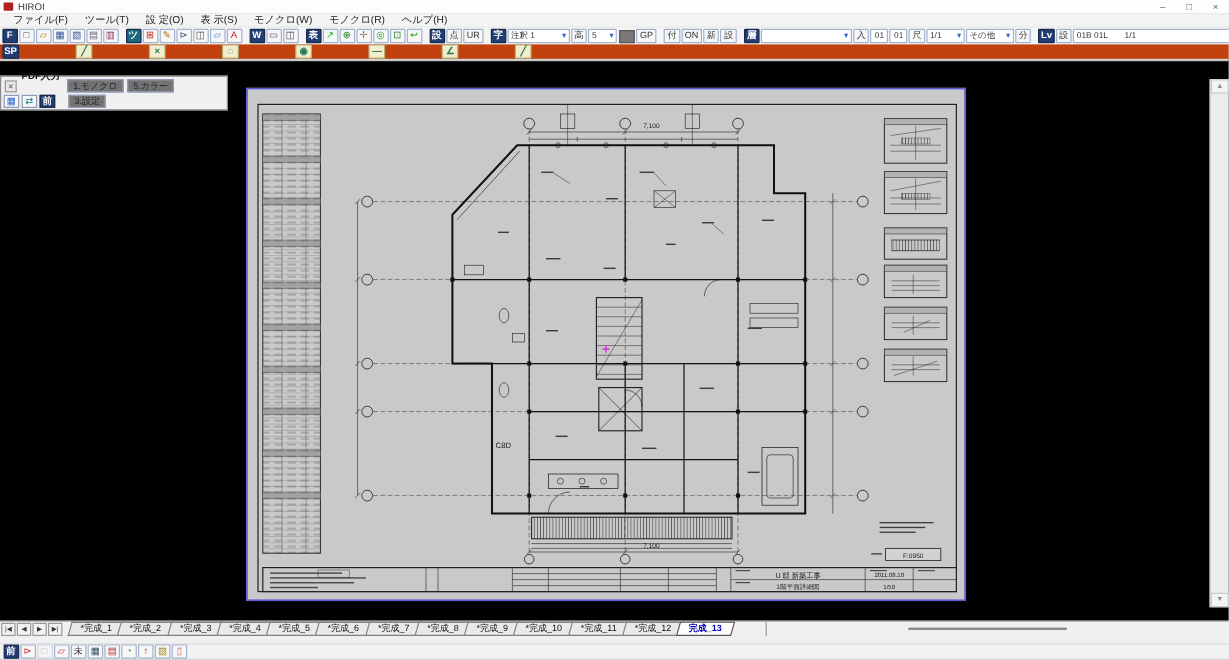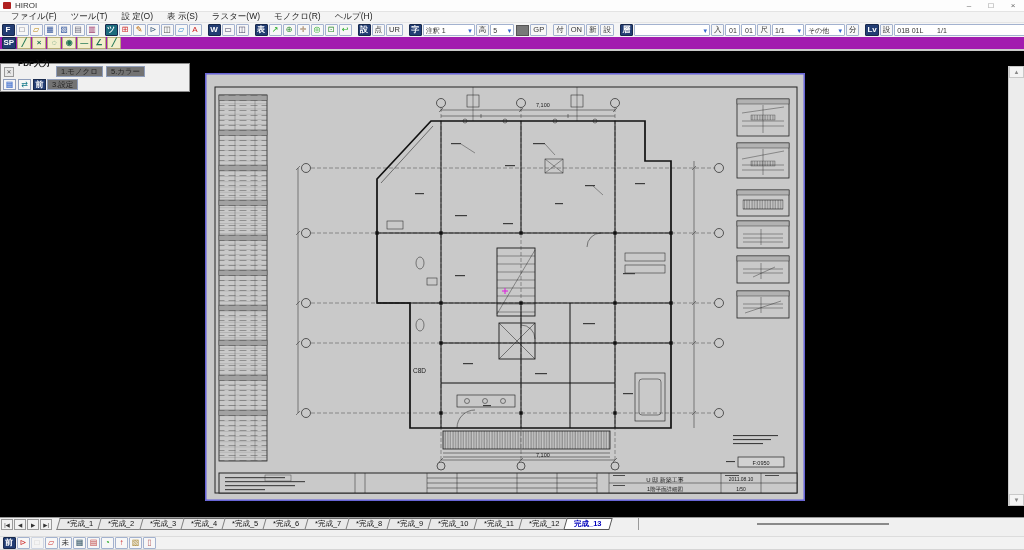--- a/index.html
+++ b/index.html
@@ -6,21 +6,21 @@
     font-family:"Liberation Sans",sans-serif;background:#f0f0f0;}
   *{box-sizing:border-box;}
   .titlebar{height:12px;background:#fdfdfd;display:flex;align-items:center;border-bottom:1px solid #e3e3e3;}
   .appicon{width:8px;height:7px;background:#b02020;margin:0 4px 0 3px;border-radius:1px;}
   .apptitle{font-size:8px;color:#333;}
   .wctrl{margin-left:auto;display:flex;}
   .wbtn{width:22px;height:11px;font-size:8px;color:#666;display:flex;align-items:center;justify-content:center;}
   .menubar{height:11px;background:#f4f4f4;display:flex;align-items:center;padding-left:4px;border-bottom:1px solid #e6e6e6;}
   .menu-item{font-size:8.5px;color:#222;padding:0 7px;white-space:nowrap;}
   .toolbar{height:14px;background:#f5f5f5;display:flex;align-items:center;padding:0 1px;white-space:nowrap;overflow:hidden;}
-  .toolbar2{height:13px;background:#a21caf;display:flex;align-items:center;padding:0 1px;border-bottom:1px solid #cfcfcf;}
+  .toolbar2{height:13px;background:#c2410c;display:flex;align-items:center;padding:0 1px;border-bottom:1px solid #cfcfcf;gap:46px;}
   .tb-icon,.tb-btn,.tb-navy,.tb-drop,.tb-field,.tb-snap{display:inline-flex;align-items:center;justify-content:center;
      height:12px;min-width:13px;padding:0 1px;margin:0 .5px;background:#f7f7f7;border:1px solid #a3b2cf;
      border-radius:1px;font-size:8px;line-height:1;color:#333;flex:none;}
   .tb-btn{font-size:7.5px;padding:0 2px;}
   .tb-navy{background:#223d73;color:#fff;font-weight:bold;border-color:#18294d;}
   .tb-drop{background:#fff;justify-content:flex-start;font-size:7px;padding:0 2px;overflow:hidden;}
   .tb-drop::after{content:"▾";color:#36c;font-size:7px;margin-left:auto;}
   .tb-field{background:#fff;font-size:7px;}
   .tb-swatch{width:13px;height:11px;background:#787878;border:1px solid #555;margin:0 1px;flex:none;}
   .tb-gap{width:5px;border:none;background:transparent;flex:none;}
@@ -76,21 +76,21 @@
     <div class="wbtn">□</div>
     <div class="wbtn">×</div>
   </div>
 </div>
 
 <div class="menubar">
     <span class="menu-item">ファイル(F)</span>
     <span class="menu-item">ツール(T)</span>
     <span class="menu-item">設 定(O)</span>
     <span class="menu-item">表 示(S)</span>
-    <span class="menu-item">ラスター(W)</span>
+    <span class="menu-item">モノクロ(W)</span>
     <span class="menu-item">モノクロ(R)</span>
     <span class="menu-item">ヘルプ(H)</span>
   </div>
 
 <div class="toolbar">
     <span class="tb-navy">F</span>
     <span class="tb-icon" style="color: rgb(85, 85, 102);">□</span>
     <span class="tb-icon" style="color: rgb(184, 134, 11);">▱</span>
     <span class="tb-icon" style="color: rgb(53, 88, 158);">▦</span>
     <span class="tb-icon" style="color: rgb(53, 88, 158);">▧</span>
@@ -373,21 +373,21 @@
     <div class="pdfrow">
       <div class="pdfclose">✕</div>
       <div class="pdftitle">PDF入力</div>
       <div class="pbtn">1.モノクロ</div>
       <div class="pbtn">5.カラー</div>
     </div>
     <div class="pdfrow">
       <div class="pico" style="color:#36c">▦</div>
       <div class="pico" style="color:#178">⇄</div>
       <div class="pico" style="background:#223d73;color:#fff;font-weight:bold;border-color:#18294d">前</div>
-      <div class="pbtn" style="">3.設定</div>
+      <div class="pbtn" style="margin-left:10px">3.設定</div>
     </div>
   </div>
 </div>
 
 <div class="tabrow">
   <span style="display:flex">
       <span class="tnav">|◀</span>
       <span class="tnav">◀</span>
       <span class="tnav">▶</span>
       <span class="tnav">▶|</span>

